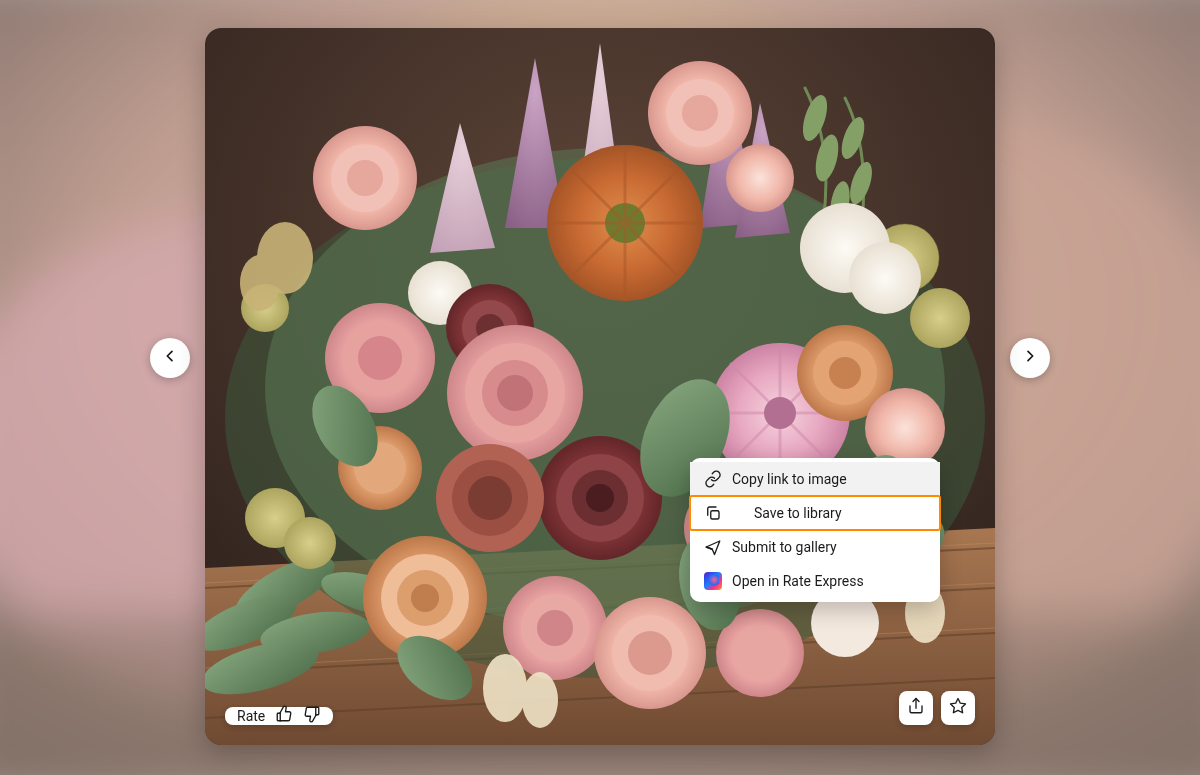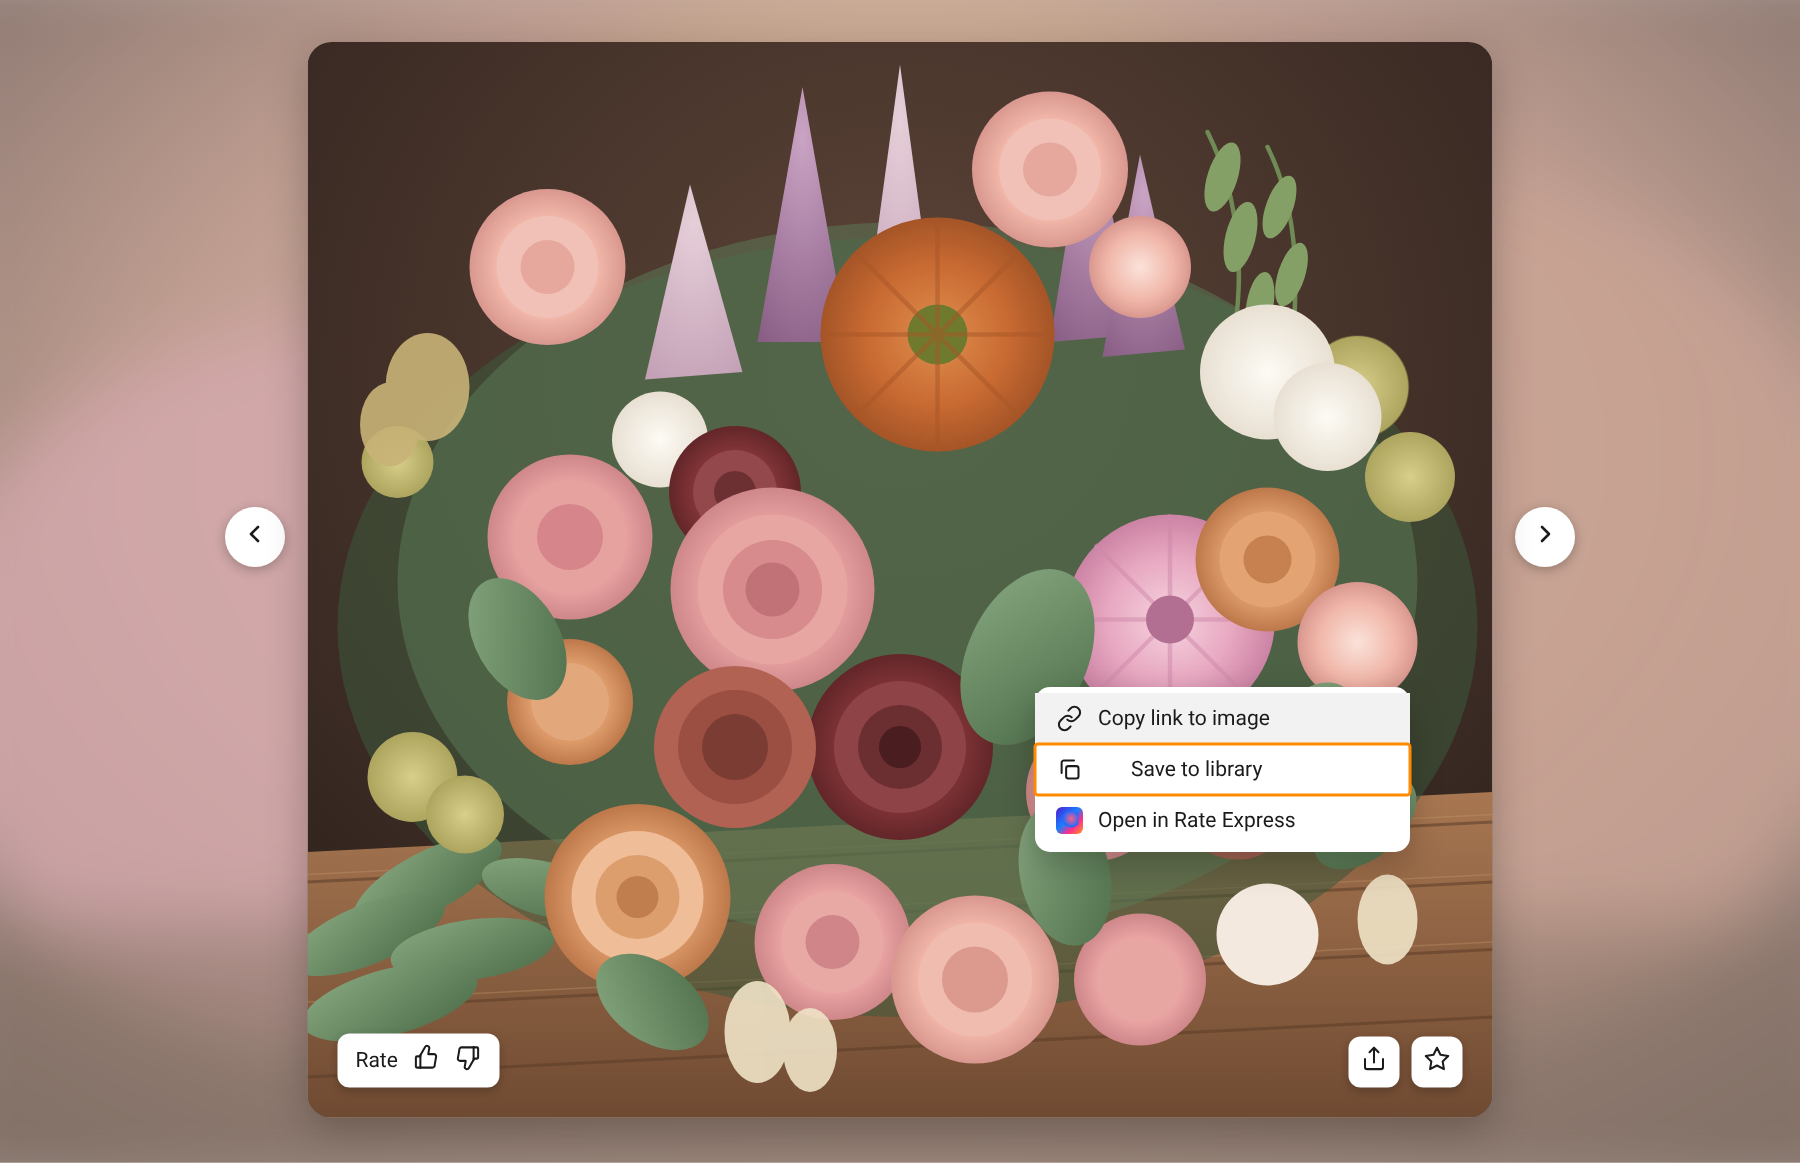--- a/index.html
+++ b/index.html
@@ -49,21 +49,21 @@
       cursor: pointer;
     }
     .chev-left { left: 120px; }
     .chev-right { right: 120px; }
     .chev svg { width: 16px; height: 16px; }
 
     .rate-pill {
       position: absolute;
       left: 195px;
       bottom: 22px;
-      height: 36px;
+      height: 18px;
       padding: 0 10px 0 12px;
       background: #ffffff;
       border-radius: 8px;
       display: flex; align-items: center; gap: 6px;
       box-shadow: 0 2px 6px rgba(0,0,0,0.2);
     }
     .rate-pill .rate-label { font-size: 14px; color: #1b1b1b; margin-right:2px;}
     .iconbtn-sm { width: 22px; height: 22px; display: inline-flex; align-items:center; justify-content:center; cursor:pointer; }
     .iconbtn-sm svg { width: 18px; height: 18px; }
 
@@ -489,20 +489,29 @@
         <span class="micon">
           <svg viewBox="0 0 24 24" fill="none" stroke="#1b1b1b" stroke-width="1.8" stroke-linecap="round" stroke-linejoin="round">
               <rect x="9" y="9" width="11" height="11" rx="2"></rect>
               <path d="M5 15V6a2 2 0 0 1 2-2h9"></path>
             </svg>
         </span>
         <span>Save to library</span>
       </div>
       <div class="menu-item">
         <span class="micon">
+          <svg viewBox="0 0 24 24" fill="none" stroke="#1b1b1b" stroke-width="1.8" stroke-linecap="round" stroke-linejoin="round">
+              <path d="M3 12l18-8-7 18-3-7z"></path>
+              <path d="M11 15l-8-3"></path>
+            </svg>
+        </span>
+        <span>Submit to gallery</span>
+      </div>
+      <div class="menu-item">
+        <span class="micon">
           <span class="express-logo"></span>
         </span>
         <span>Open in Rate Express</span>
       </div>
     </div>
 
   </div>
 </div>
 
 </body></html>

